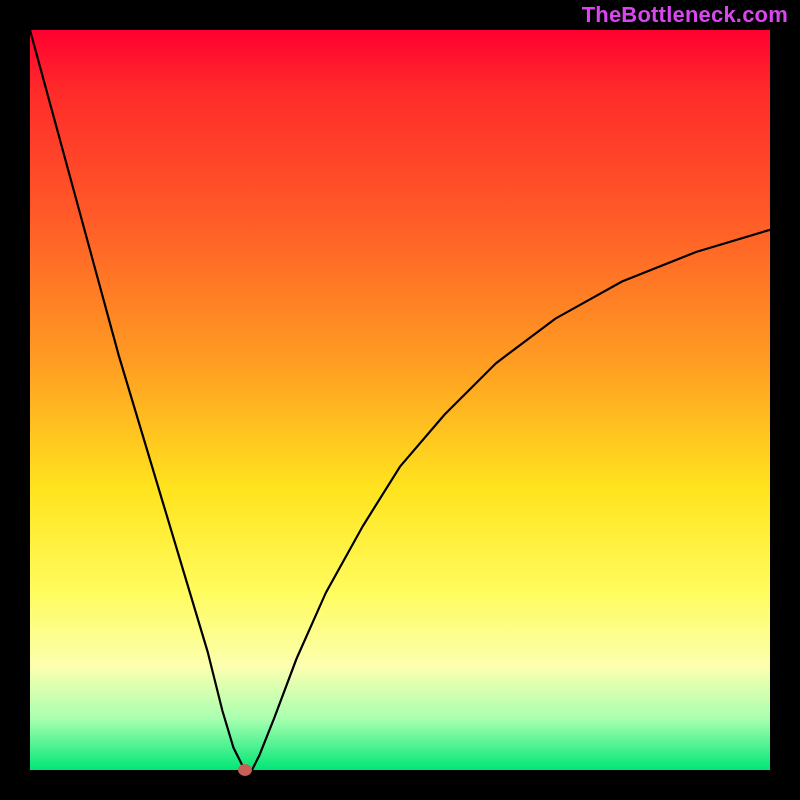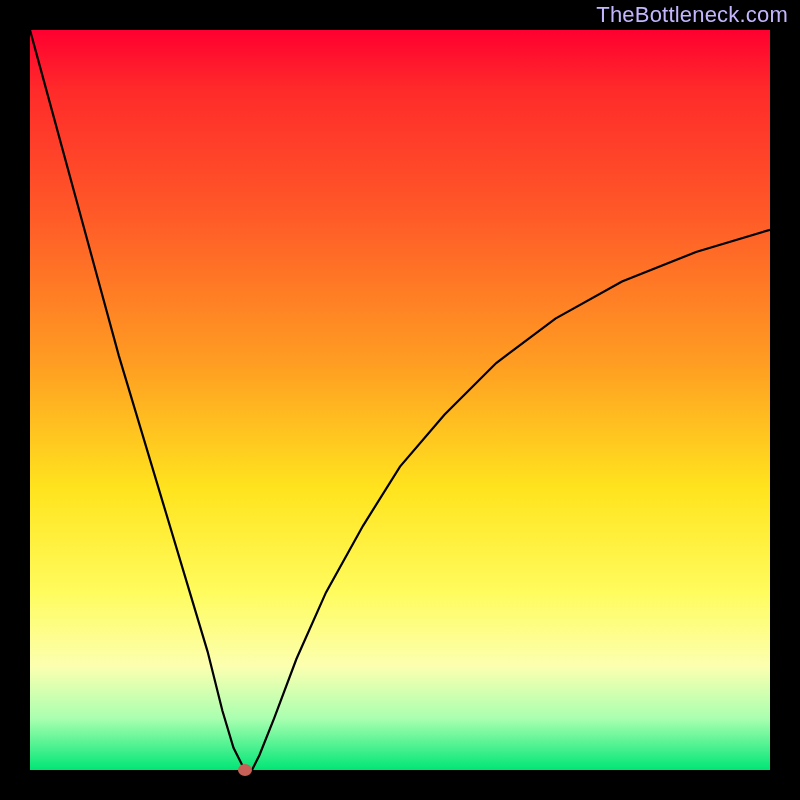--- a/index.html
+++ b/index.html
@@ -33,23 +33,23 @@
       #fffc5e 76%,
       #fcffb0 86%,
       #aaffb0 93%,
       #00e676 100%
     );
   }
   .watermark {
     position: absolute;
     top: 2px;
     right: 12px;
-    color: #c4b5fd;
+    color: #d946ef;
     font-size: 22px;
-    font-weight: 400;
+    font-weight: 700;
     letter-spacing: 0.2px;
     user-select: none;
   }
   svg.curve {
     position: absolute;
     left: 0;
     top: 0;
     width: 740px;
     height: 740px;
   }

